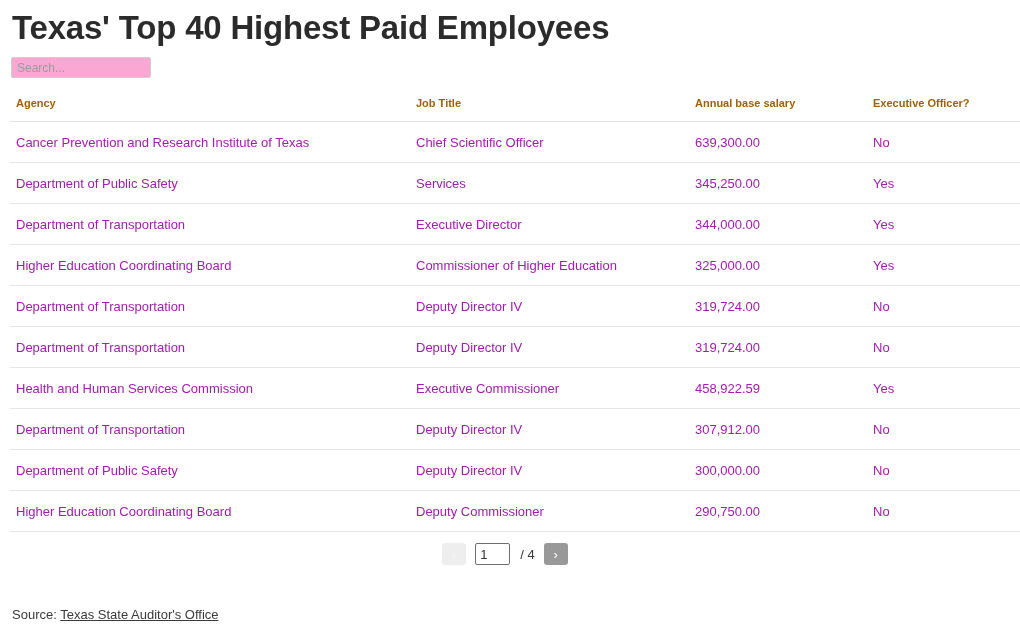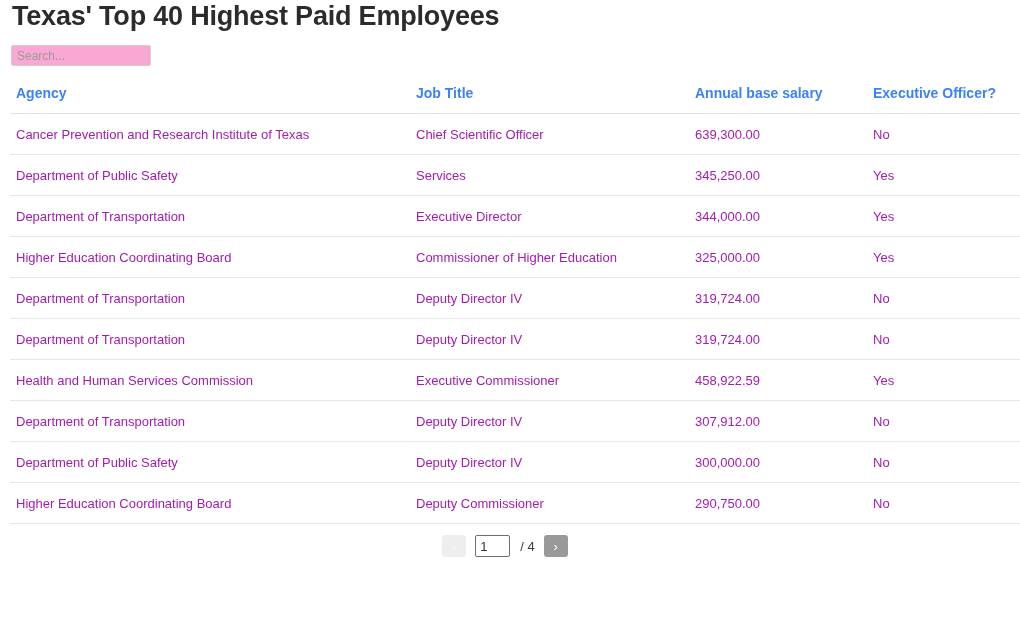--- a/index.html
+++ b/index.html
@@ -19,23 +19,23 @@
     position: relative;
     width: 1020px;
     height: 635px;
     box-sizing: border-box;
     padding: 0 10px;
   }
 
   
   .page-title {
     margin: 0;
-    padding-top: 0;
+    padding-top: 12px;
     padding-left: 2px;
-    font-size: 27px;
+    font-size: 33px;
     line-height: 32px;
     font-weight: bold;
     color: #2b2b2b;
     letter-spacing: -0.2px;
   }
 
   
   .search-wrap {
     margin-top: 13px;
     padding-left: 1px;
@@ -60,23 +60,23 @@
   
   .table-wrap {
     margin-top: 19px;
   }
   table.data-table {
     width: 998px;
     border-collapse: collapse;
     table-layout: fixed;
   }
   table.data-table th {
-    font-size: 14px;
+    font-size: 11px;
     font-weight: bold;
-    color: #3b82f6;
+    color: #a16207;
     text-align: left;
     padding: 0 0 12px 0;
     border-bottom: 1px solid #e2e2e2;
     vertical-align: bottom;
     white-space: nowrap;
   }
   table.data-table td {
     font-size: 13px;
     color: #a21caf;
     text-align: left;
@@ -244,14 +244,18 @@
     </table>
   </div>
 
   <div class="pagination">
     <button class="page-btn prev">‹</button>
     <input class="page-num-input" type="text" value="1" style="">
     <span class="page-total">/ 4</span>
     <button class="page-btn next">›</button>
   </div>
 
+  <div class="source-line">
+    <span>Source:</span>
+    <a class="source-link" href="#">Texas State Auditor's Office</a>
+  </div>
 
 </div>
 
 </body></html>

